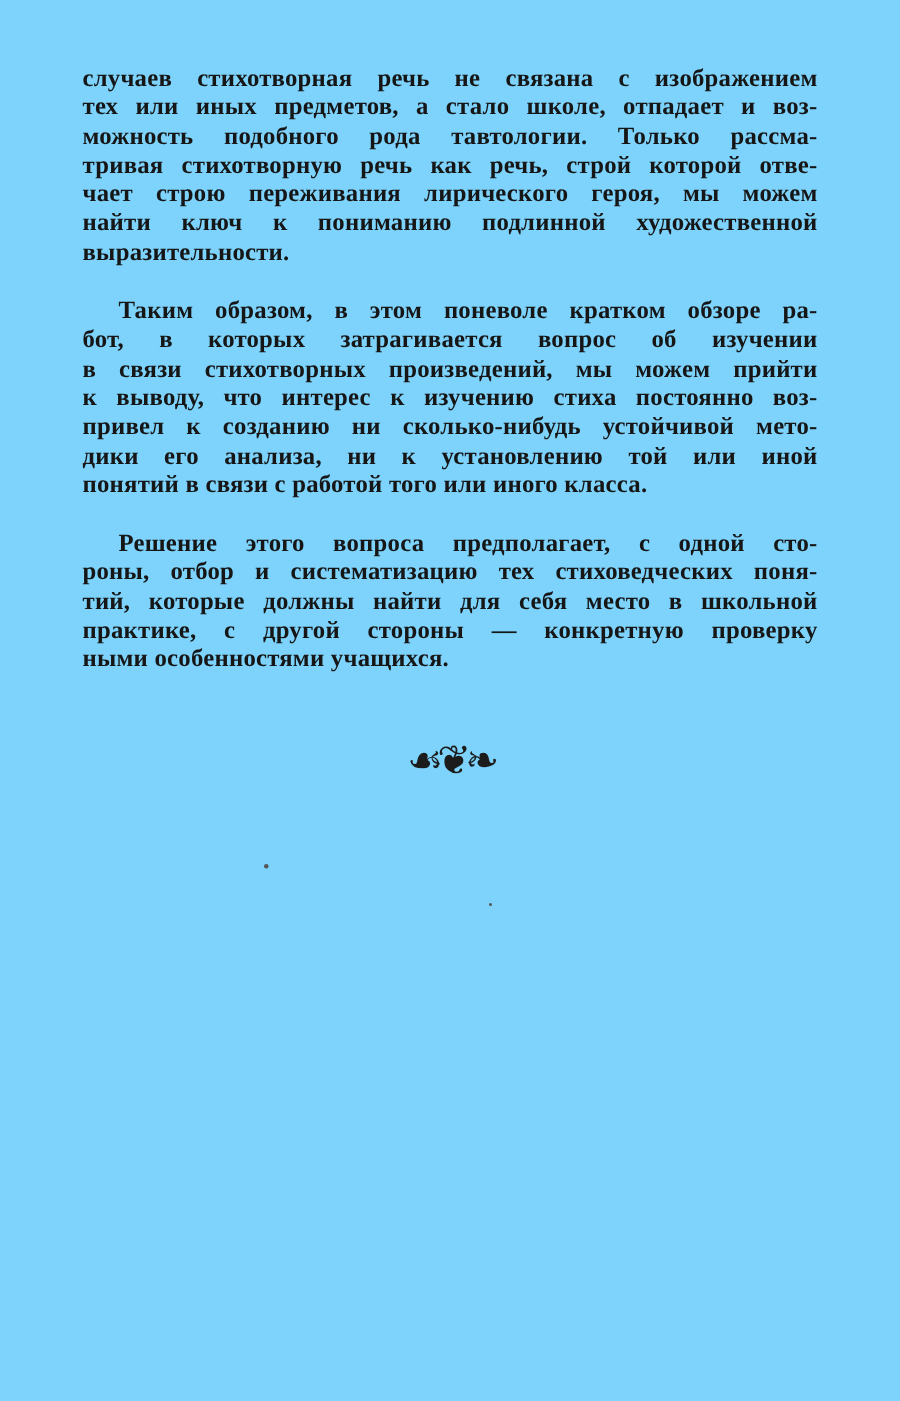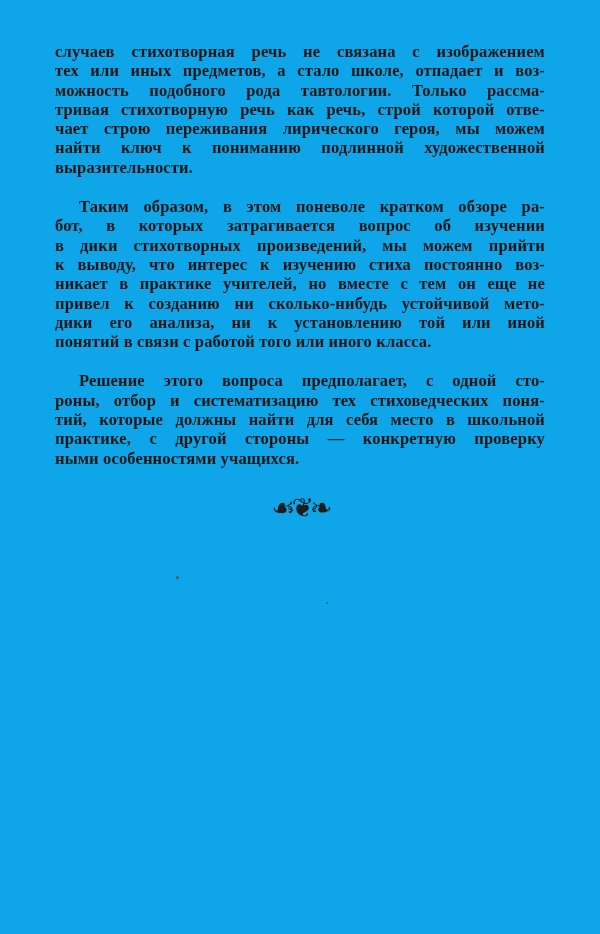--- a/index.html
+++ b/index.html
@@ -5,21 +5,21 @@
   html, body {
     margin: 0;
     padding: 0;
     background: #e9e7e2;
   }
   .page {
     position: relative;
     width: 600px;
     height: 934px;
     margin: 0 auto;
-    background: #0ea5e9;
+    background: #7dd3fc;
     overflow: hidden;
     font-family: "Liberation Serif", serif;
     font-weight: 700;
     color: #161616;
   }
   .text-block {
     position: absolute;
     left: 55px;
     top: 42px;
     width: 490px;
@@ -77,23 +77,22 @@
       <div class="line">можность подобного рода тавтологии. Только рассма-</div>
       <div class="line">тривая стихотворную речь как речь, строй которой отве-</div>
       <div class="line">чает строю переживания лирического героя, мы можем</div>
       <div class="line">найти ключ к пониманию подлинной художественной</div>
       <div class="line final">выразительности.</div>
     </div>
 
     <div class="paragraph">
       <div class="line indent">Таким образом, в этом поневоле кратком обзоре ра-</div>
       <div class="line">бот, в которых затрагивается вопрос об изучении</div>
-      <div class="line">в дики стихотворных произведений, мы можем прийти</div>
+      <div class="line">в связи стихотворных произведений, мы можем прийти</div>
       <div class="line">к выводу, что интерес к изучению стиха постоянно воз-</div>
-      <div class="line">никает в практике учителей, но вместе с тем он еще не</div>
       <div class="line">привел к созданию ни сколько-нибудь устойчивой мето-</div>
       <div class="line">дики его анализа, ни к установлению той или иной</div>
       <div class="line final">понятий в связи с работой того или иного класса.</div>
     </div>
 
     <div class="paragraph">
       <div class="line indent">Решение этого вопроса предполагает, с одной сто-</div>
       <div class="line">роны, отбор и систематизацию тех стиховедческих поня-</div>
       <div class="line">тий, которые должны найти для себя место в школьной</div>
       <div class="line">практике, с другой стороны — конкретную проверку</div>

